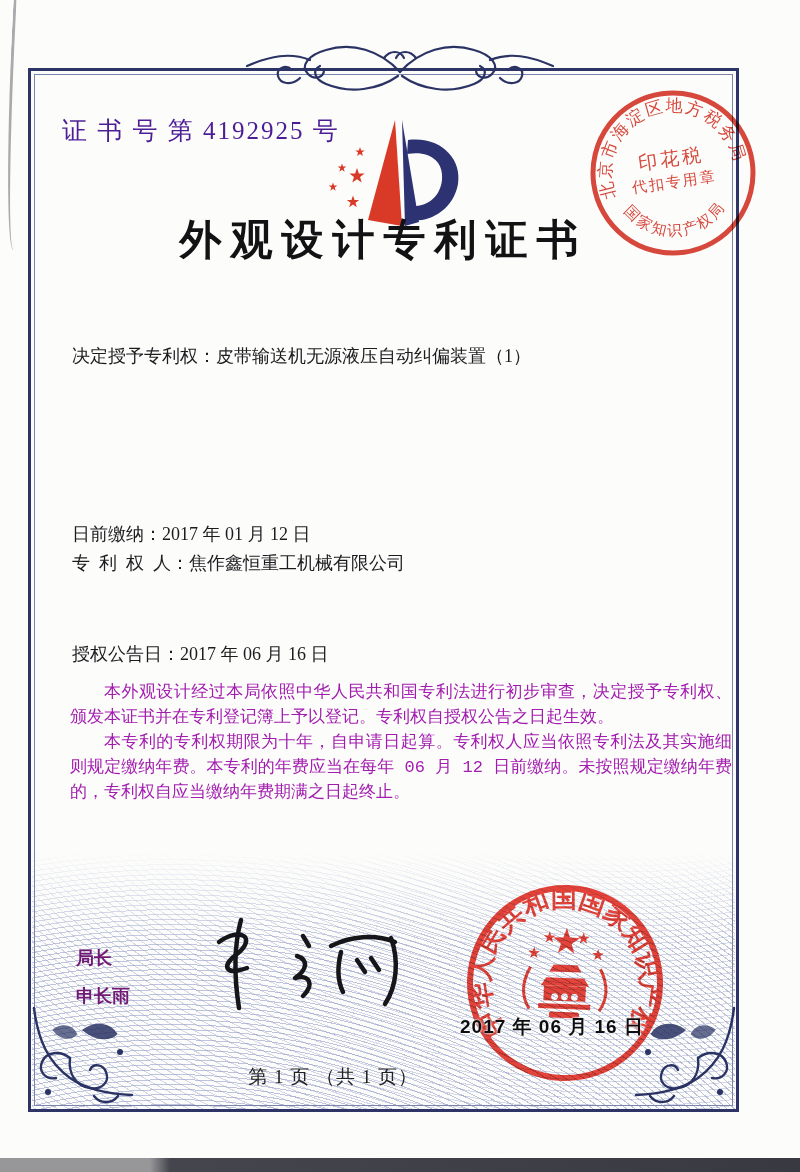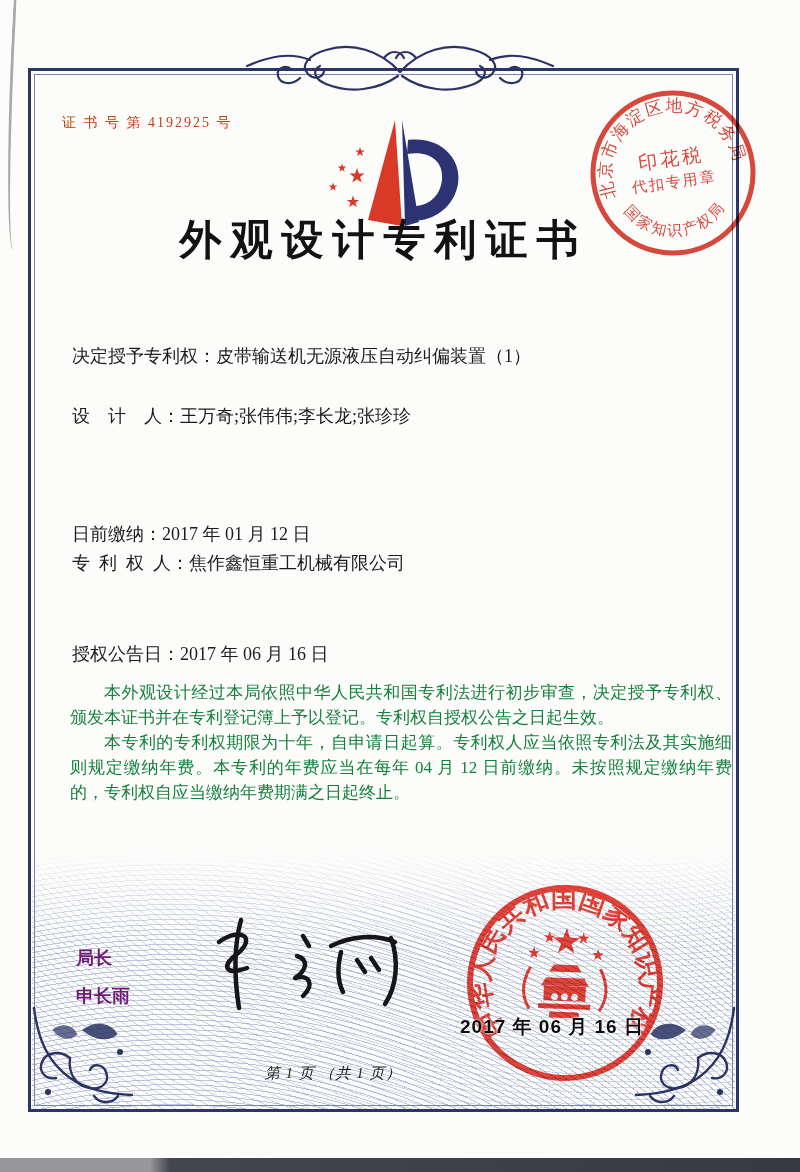--- a/index.html
+++ b/index.html
@@ -12,49 +12,49 @@
 
   
   .waves{position:absolute;left:32px;top:852px;width:703px;height:257px;z-index:1;
     background:
       repeating-radial-gradient(circle at 20% 330%, rgba(138,150,193,.55) 0 1px, transparent 1px 5px),
       repeating-radial-gradient(circle at 85% -240%, rgba(150,160,202,.40) 0 1px, transparent 1px 6px);
   }
   .waves-fade{position:absolute;left:32px;top:852px;width:703px;height:95px;z-index:1;
     background:linear-gradient(#fcfcfb, rgba(252,252,251,0));}
 
-  .cert-no{position:absolute;left:62px;top:114px;font-size:14px;letter-spacing:2px;color:#c2410c;z-index:3;}
+  .cert-no{position:absolute;left:62px;top:114px;font-size:25px;letter-spacing:2px;color:#4c1d95;z-index:3;}
 
   .title{position:absolute;left:28px;top:212px;width:711px;text-align:center;font-size:42px;font-weight:700;
     letter-spacing:9px;color:#121214;z-index:3;}
 
   .field{position:absolute;left:72px;font-size:18px;color:#1c1c1f;white-space:pre;z-index:3;}
   .f1{top:344px}.f2{top:404px}.f3{top:463px}.f4{top:522px}.f5{top:551px}.f6{top:642px}
 
-  .body-text{position:absolute;left:70px;top:680px;width:662px;z-index:3;color:#15803d;}
+  .body-text{position:absolute;left:70px;top:680px;width:662px;z-index:3;color:#a21caf;font-family:Liberation Mono, monospace;}
   .body-text p{margin:0;font-size:17px;line-height:25px;text-align:justify;text-indent:2em;}
 
   .sig-label{position:absolute;left:76px;font-family:Liberation Sans, sans-serif;
     font-weight:700;font-size:18px;color:#701a75;z-index:3;}
   .sig1{top:946px}.sig2{top:984px}
 
   .signature-svg{position:absolute;left:185px;top:912px;z-index:4;}
 
   .logo-svg{position:absolute;left:322px;top:108px;z-index:3;}
 
   .tax-stamp-svg{position:absolute;left:573px;top:73px;z-index:4;transform:rotate(-8deg);
     mix-blend-mode:multiply;opacity:.92;}
 
   .seal-svg{position:absolute;left:450px;top:868px;z-index:4;transform:rotate(2deg);
     mix-blend-mode:multiply;opacity:.93;}
   .seal-date{position:absolute;left:460px;top:1014px;z-index:5;font-family:"Liberation Sans","DejaVu Sans",sans-serif;
     font-weight:700;font-size:19px;color:#0e0e10;letter-spacing:1px;text-shadow:0 0 3px #fff,0 0 2px #fff;}
 
-  .footer{position:absolute;left:28px;top:1064px;width:610px;text-align:center;font-size:15px;
-    letter-spacing:1px;color:#222;z-index:3;font-style:italic;}
+  .footer{position:absolute;left:28px;top:1064px;width:610px;text-align:center;font-size:19px;
+    letter-spacing:1px;color:#222;z-index:3;}
 
   .ornament{position:absolute;z-index:2;}
   .orn-top{left:245px;top:30px;}
   .orn-bl{left:24px;top:1000px;}
   .orn-br{left:629px;top:1000px;transform:scaleX(-1);}
 
   .scan-edge-left{position:absolute;left:7px;top:0;width:10px;height:250px;z-index:6;
     border-left:3px solid rgba(70,70,80,.45);border-radius:0 0 0 100%;transform:rotate(3deg);}
   .scan-band{position:absolute;left:0;top:1158px;width:800px;height:14px;z-index:6;
     background:linear-gradient(90deg,#97979a 0,#97979a 150px,#45464d 170px,#393a41 100%);}
@@ -143,28 +143,27 @@
     <text font-size="15" fill="#d6392c" letter-spacing="2" font-family="Liberation Serif, DejaVu Serif, serif">
       <textPath href="#taxArcBottom">国家知识产权局</textPath>
     </text>
     <text x="100" y="92" text-anchor="middle" font-size="19" letter-spacing="3" fill="#d6392c">印花税</text>
     <text x="100" y="114" text-anchor="middle" font-size="15" letter-spacing="2" fill="#d6392c">代扣专用章</text>
   </svg>
 
   <div class="title">外观设计专利证书</div>
 
   <div class="field f1"><span>决定授予专利权：</span><span>皮带输送机无源液压自动纠偏装置（1）</span></div>
-  <div class="field f2"><span>设　计　人：</span><span>王万奇;张伟伟;李长龙;张珍珍</span></div>
   <div class="field f4"><span>日前缴纳：</span><span>2017 年 01 月 12 日</span></div>
   <div class="field f5"><span>专  利  权  人：</span><span>焦作鑫恒重工机械有限公司</span></div>
   <div class="field f6"><span>授权公告日：</span><span>2017 年 06 月 16 日</span></div>
 
   <div class="body-text">
     <p>本外观设计经过本局依照中华人民共和国专利法进行初步审查，决定授予专利权、颁发本证书并在专利登记簿上予以登记。专利权自授权公告之日起生效。</p>
-    <p>本专利的专利权期限为十年，自申请日起算。专利权人应当依照专利法及其实施细则规定缴纳年费。本专利的年费应当在每年 04 月 12 日前缴纳。未按照规定缴纳年费的，专利权自应当缴纳年费期满之日起终止。</p>
+    <p>本专利的专利权期限为十年，自申请日起算。专利权人应当依照专利法及其实施细则规定缴纳年费。本专利的年费应当在每年 06 月 12 日前缴纳。未按照规定缴纳年费的，专利权自应当缴纳年费期满之日起终止。</p>
   </div>
 
   <div class="sig-label sig1">局长</div>
   <div class="sig-label sig2">申长雨</div>
 
   <svg class="signature-svg" width="230" height="105" viewBox="0 0 230 105">
     <g stroke="#15151a" stroke-width="4.5" fill="none" stroke-linecap="round" stroke-linejoin="round">
       <path d="M56 8 C50 30 48 58 54 96"></path>
       <path d="M34 30 C56 14 72 26 52 42 C36 54 40 64 62 56"></path>
       <path d="M118 24 l6 10"></path>

